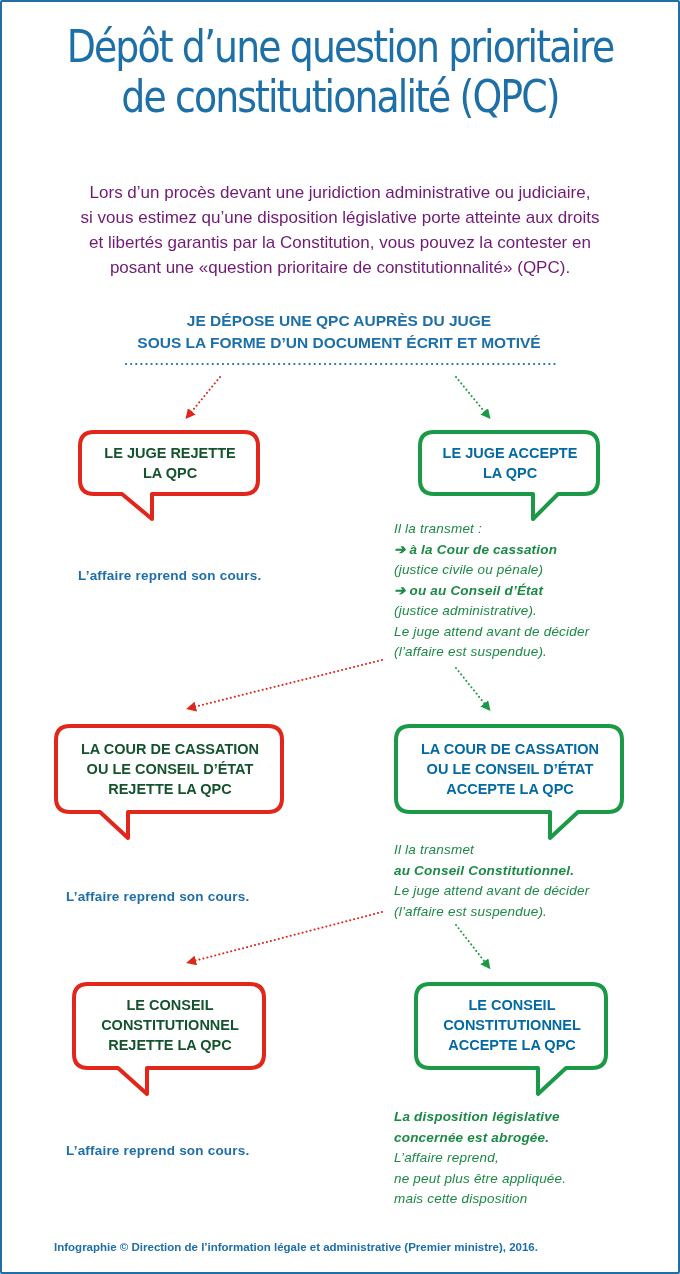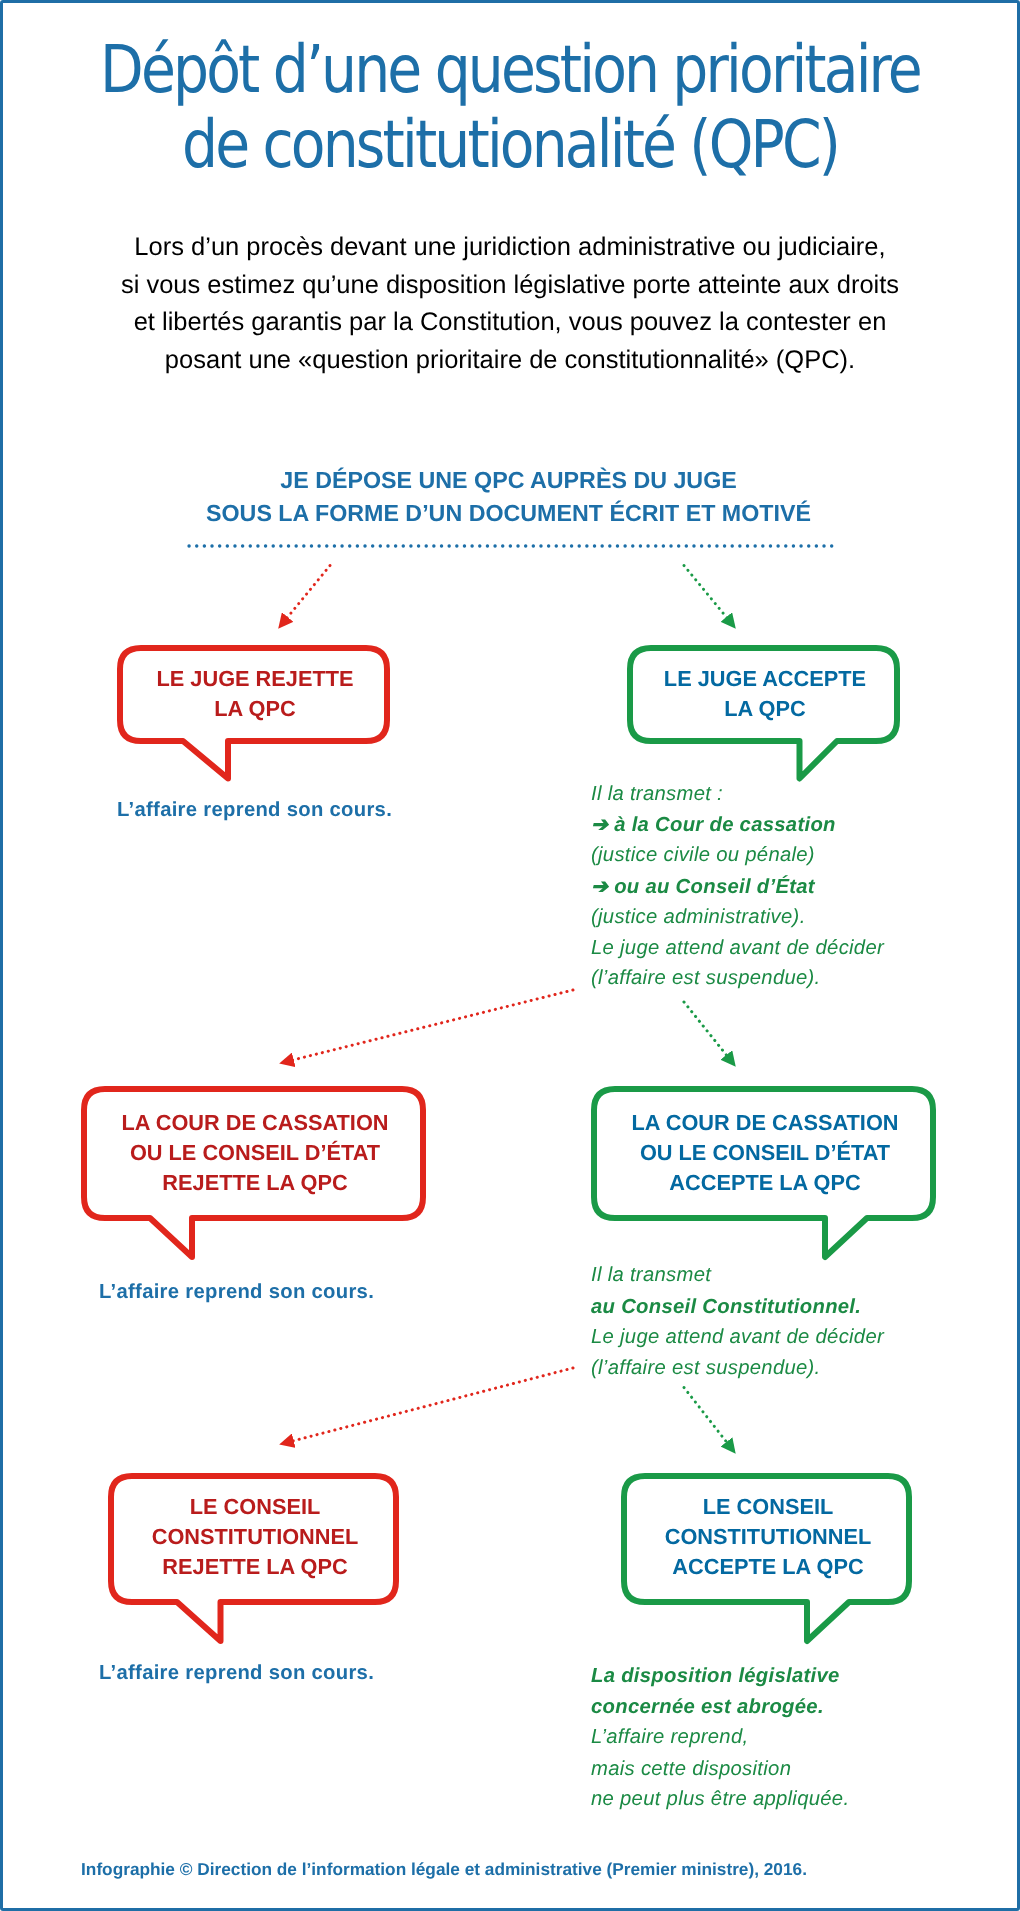--- a/index.html
+++ b/index.html
@@ -12,38 +12,38 @@
     position: absolute; left: 0; top: 0; width: 676px; height: 1270px;
     border: 2px solid #1f6ea6; border-radius: 2px;
   }
   .title {
     position: absolute; left: 0; top: 22px; width: 680px; text-align: center;
     color: #1d6fa8; font-family: "DejaVu Sans", sans-serif; font-weight: normal;
     font-size: 44px; line-height: 50px; letter-spacing: -2.2px;
     transform: scaleX(0.86); transform-origin: center top;
   }
   .intro {
-    position: absolute; left: 30px; top: 152px; width: 620px; text-align: center;
-    color: #000000; font-size: 17px; line-height: 25px;
+    position: absolute; left: 30px; top: 180px; width: 620px; text-align: center;
+    color: #701a75; font-size: 17px; line-height: 25px;
   }
   .step {
     position: absolute; left: 79px; top: 310px; width: 520px; text-align: center;
     color: #1d6fa8; font-weight: bold; font-size: 15.5px; line-height: 22px;
   }
   svg.lines { position: absolute; left: 0; top: 0; }
   .bubble-text {
     position: absolute; text-align: center; font-weight: bold;
     font-size: 14.5px; line-height: 20px;
   }
-  .red { color: #b91c1c; }
+  .red { color: #14532d; }
   .green { color: #0369a1; }
   .desc {
     position: absolute; font-size: 13.5px; line-height: 20.5px; letter-spacing: 0.2px;
   }
-  .desc.blue { color: #1d6fa8; font-weight: bold; }
+  .desc.blue { color: #1d6fa8; font-weight: bold; margin-top: 36px; }
   .desc.green { color: #1b8a44; font-style: italic; }
   .footer {
     position: absolute; left: 0; top: 1241px; width: 592px; text-align: center;
     color: #1d6fa8; font-weight: bold; font-size: 11.5px;
   }
 </style>
 </head>
 <body>
 
 <div class="frame"></div>
@@ -147,17 +147,17 @@
   <div style="font-weight:bold">au Conseil Constitutionnel.</div>
   <div>Le juge attend avant de décider</div>
   <div>(l’affaire est suspendue).</div>
 </div>
 
 <div class="desc blue" style="left:66px; top:1105px;">L’affaire reprend son cours.</div>
 <div class="desc green" style="left:394px; top:1107px;">
   <div style="font-weight:bold">La disposition législative</div>
   <div style="font-weight:bold">concernée est abrogée.</div>
   <div>L’affaire reprend,</div>
+  <div>ne peut plus être appliquée.</div>
   <div>mais cette disposition</div>
-  <div>ne peut plus être appliquée.</div>
 </div>
 
 <div class="footer">Infographie © Direction de l’information légale et administrative (Premier ministre), 2016.</div>
 
 </body></html>

